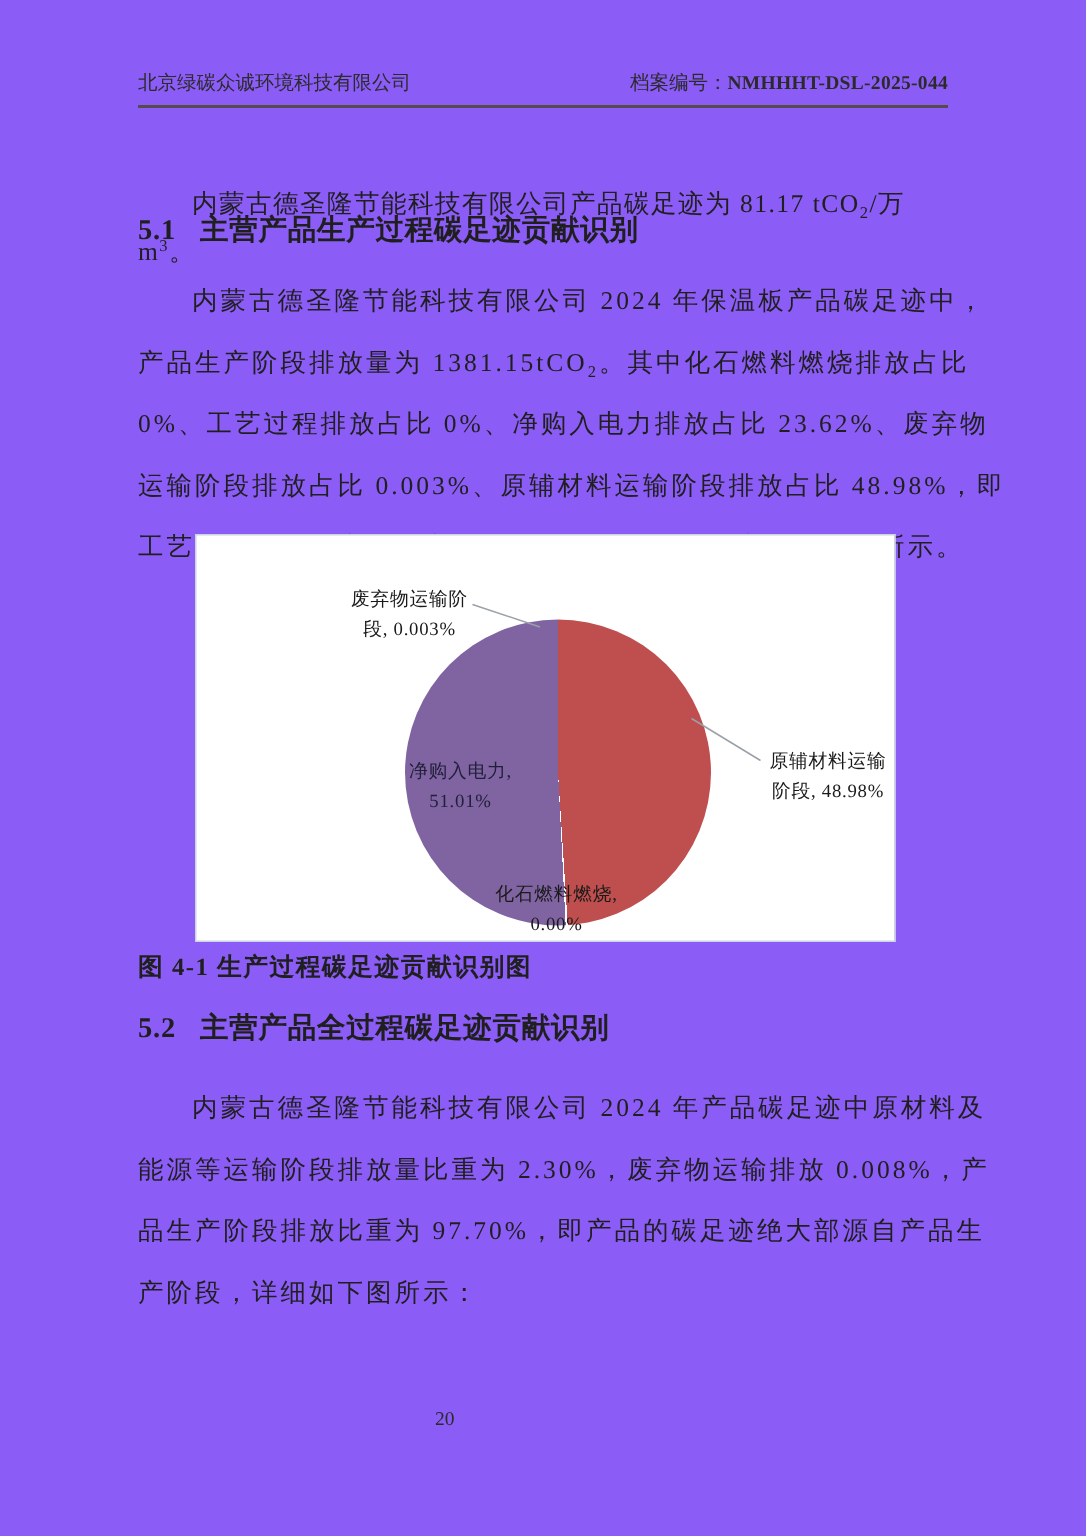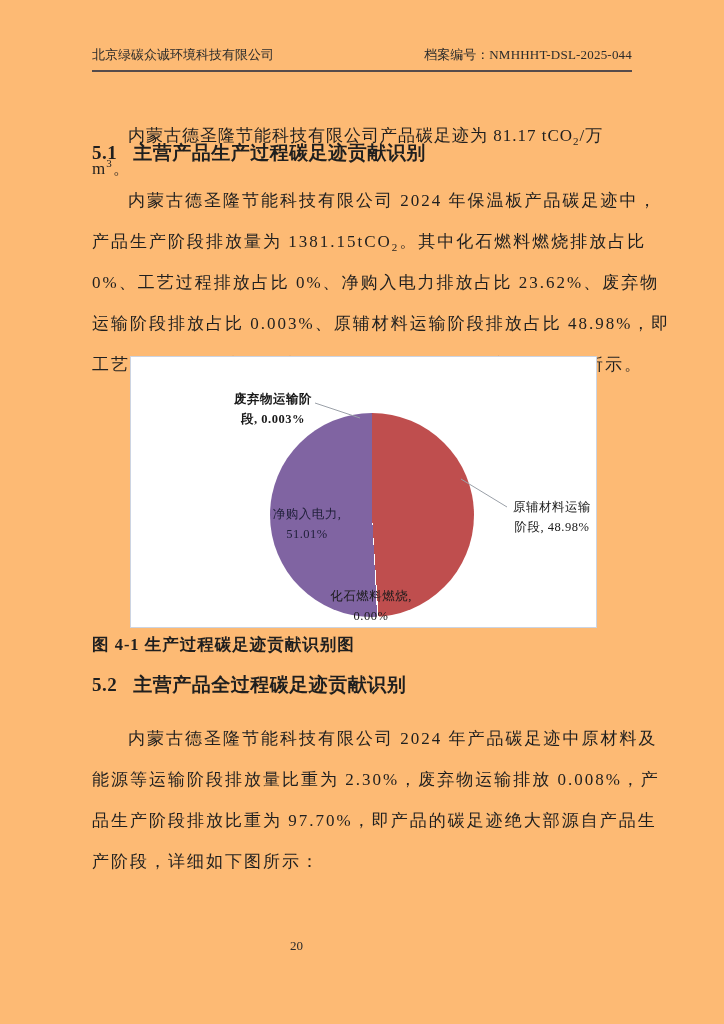--- a/index.html
+++ b/index.html
@@ -1,43 +1,43 @@
 <!DOCTYPE html>
 <html><head>
 <meta charset="utf-8">
 <style>
   html,body{margin:0;padding:0;background:#ffffff;}
   .page{
-    position:relative;width:724px;height:1024px;background:#fdba74;
+    position:relative;width:724px;height:1024px;background:#8b5cf6;
     font-family:"Liberation Serif","DejaVu Serif",serif;color:#1f1f1f;overflow:hidden;
   }
   
   .hdr{position:absolute;top:46px;left:92px;width:540px;display:flex;justify-content:space-between;align-items:baseline;font-size:13px;color:#2b2b2b;}
-  .hdr .doc-no{font-weight:400;letter-spacing:.2px;}
+  .hdr .doc-no{font-weight:700;letter-spacing:.2px;}
   .hdr-rule{position:absolute;top:70px;left:92px;width:540px;height:2px;background:#554b4b;}
   
   .intro{position:absolute;top:108px;left:92px;width:540px;font-size:17px;line-height:22px;text-indent:36px;letter-spacing:1px;}
   sub,sup{font-size:11px;}
   .h-sec{position:absolute;left:92px;width:540px;font-size:19px;font-weight:700;margin:0;letter-spacing:.5px;}
   .h-51{top:140px;}
   .h-52{top:672px;}
   .h-sec .sec-no{margin-right:16px;}
   .para{position:absolute;left:92px;width:540px;font-size:17px;letter-spacing:2px;}
   .p2{top:180px;}
   .p3{top:718px;}
   .pline{height:41px;line-height:41px;text-align:justify;text-align-last:justify;white-space:nowrap;}
   .pline.first{padding-left:36px;width:504px;}
   .pline.last{text-align-last:left;}
   
   .chart{position:absolute;top:356px;left:130px;width:465px;height:270px;border:1px solid #ccd4e2;background:#ffffff;}
   .chart-title{position:absolute;top:8px;left:0;width:100%;text-align:center;font-size:17px;font-weight:700;letter-spacing:2px;color:#111;}
   .pie{position:absolute;left:139px;top:56px;width:204px;height:204px;border-radius:50%;background:#ccc;}
   .leaders{position:absolute;left:0;top:0;width:465px;height:270px;}
   .plabel{position:absolute;font-size:12.5px;line-height:20px;text-align:center;color:#1a1a1a;letter-spacing:.5px;z-index:3;}
-  .lbl-waste{left:96px;top:32px;width:92px;font-weight:bold;}
+  .lbl-waste{left:96px;top:32px;width:92px;}
   .lbl-raw{left:376px;top:140px;width:90px;}
   .lbl-elec{left:121px;top:147px;width:110px;color:#20203a;}
   .lbl-fossil{left:172px;top:229px;width:136px;}
   .fig-caption{position:absolute;top:634px;left:92px;width:540px;text-align:left;font-size:16.5px;letter-spacing:1px;font-weight:bold;}
   .page-num{position:absolute;top:938px;left:0;width:593px;text-align:center;font-size:13px;color:#2b2b2b;}
 </style>
 </head>
 <body>
 
 <div class="page">

